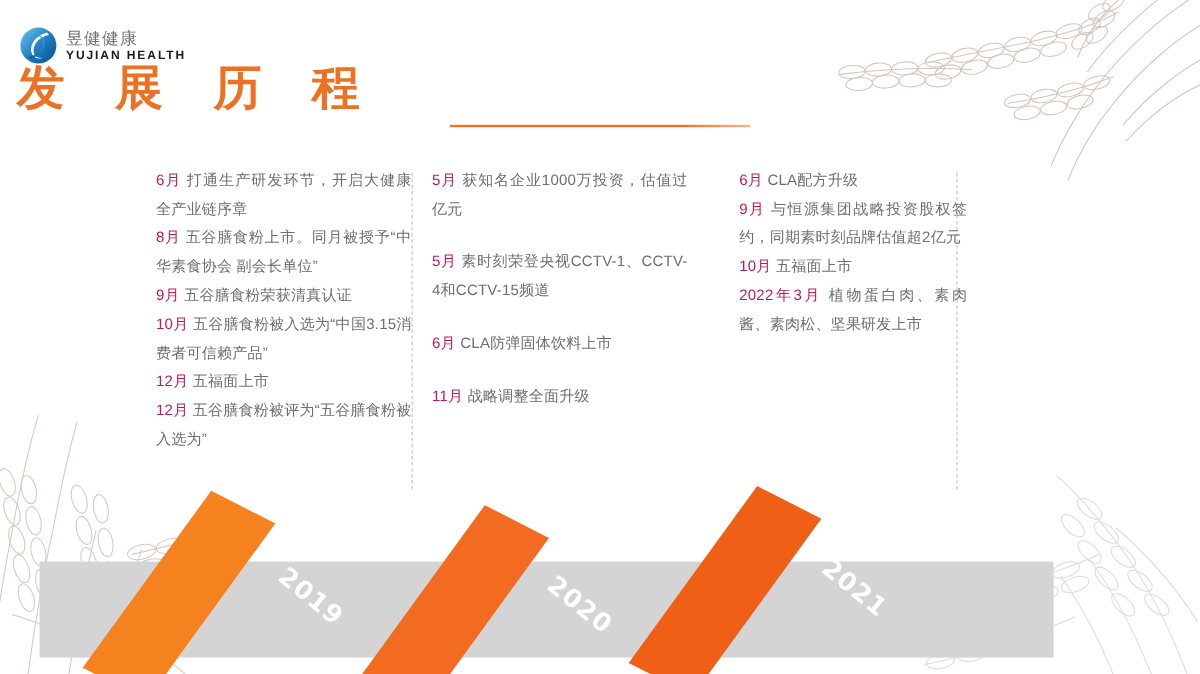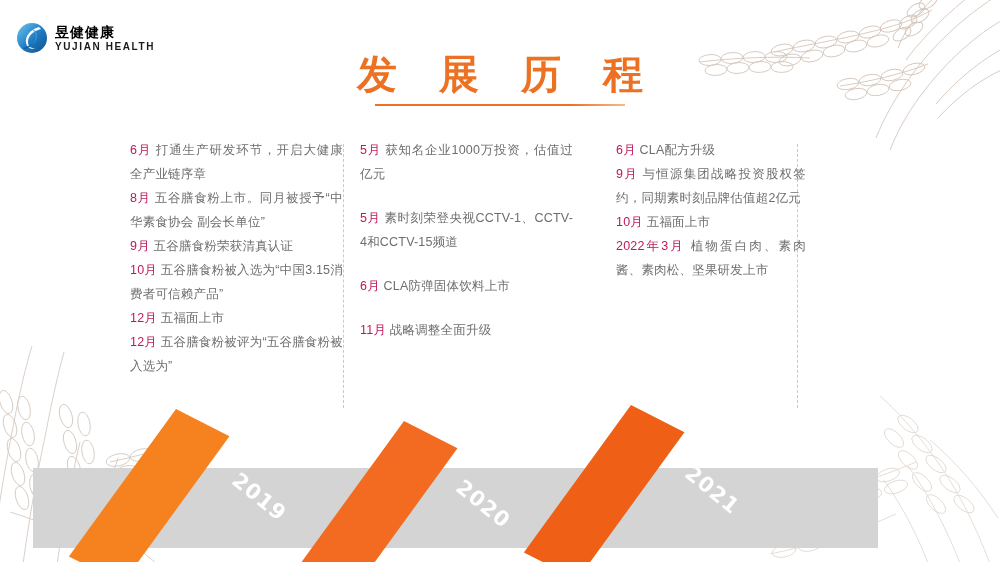--- a/index.html
+++ b/index.html
@@ -15,25 +15,25 @@
   .wheat{position:absolute;pointer-events:none;}
   .wheat svg{display:block;}
   .wheat-tr{right:-10px;top:-14px;width:340px;height:180px;opacity:.85;}
   .wheat-bl{left:-30px;bottom:-10px;width:300px;height:230px;opacity:.75;}
   .wheat-br{right:0px;bottom:-6px;width:260px;height:210px;opacity:.55;}
 
   
   .logo{position:absolute;left:16px;top:22px;display:flex;align-items:center;gap:7px;}
   .logo-mark{width:32px;height:32px;flex:0 0 32px;}
   .logo-text{display:flex;flex-direction:column;line-height:1;}
-  .logo-cn{font-size:14px;font-weight:bold;color:#000000;letter-spacing:1px;}
+  .logo-cn{font-size:14px;font-weight:normal;color:#737373;letter-spacing:1px;}
   .logo-en{font-size:10px;font-weight:bold;color:#1a1a1a;letter-spacing:1.6px;margin-top:3px;}
 
   
-  .title-wrap{position:absolute;left:0;right:0;top:52px;text-align:center;}
+  .title-wrap{position:absolute;left:0;right:0;top:52px;}
   .title{
     display:inline-block;
     font-size:40px;font-weight:bold;color:#ED7122;
     letter-spacing:14px;text-indent:14px;
     font-family:"DejaVu Sans","Liberation Sans",sans-serif;
     line-height:1.1;
   }
   .title-rule{
     width:250px;height:2px;margin:8px auto 0;
     background:linear-gradient(to right,#ED7122 0%,#ED7122 78%,#f5b98a 100%);

